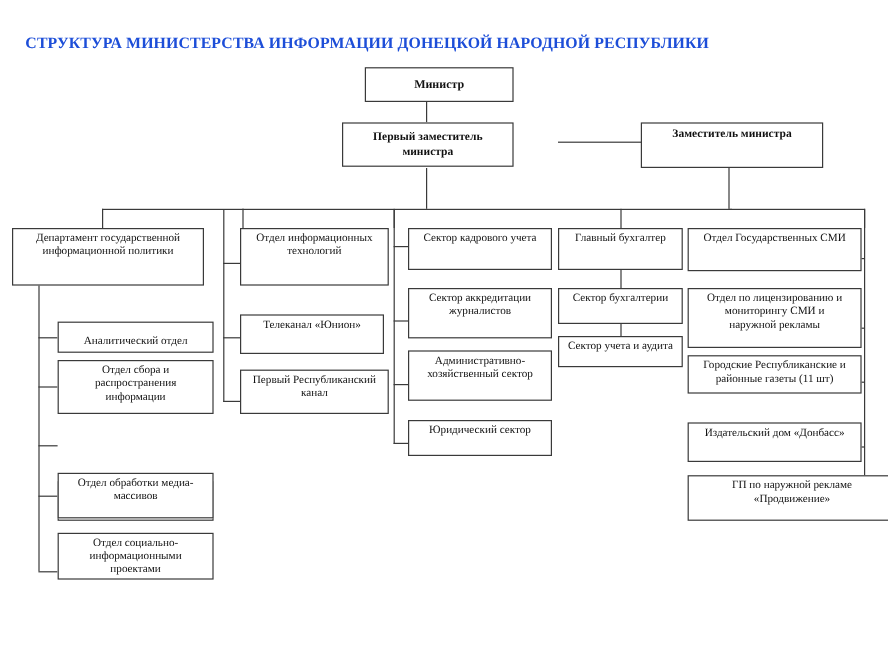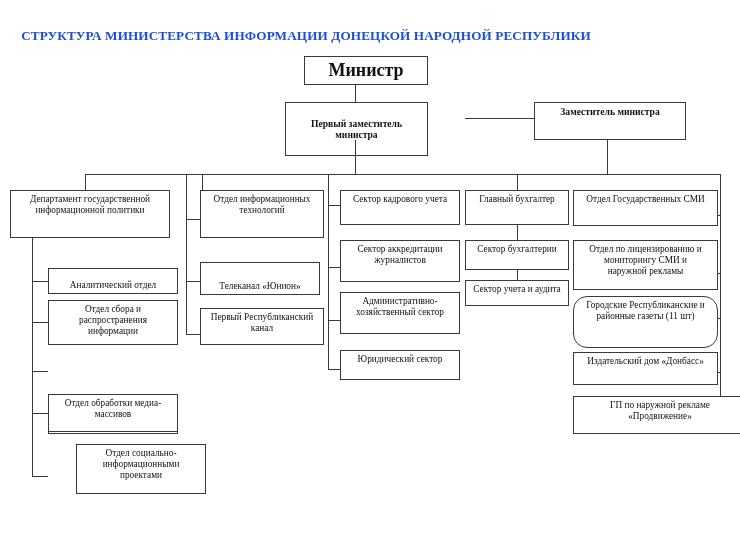--- a/index.html
+++ b/index.html
@@ -34,21 +34,21 @@
     line-height:1.18;
     padding:3px 4px 2px 4px;
     font-size:9.3px;
     color:#111;
   }
   .box.mid{align-items:center;padding-top:2px;}
   .box span{display:block;width:100%;}
 
   .minister{
     font-weight:bold;
-    font-size:18px;
+    font-size:10px;
     align-items:center;
     padding:0;
   }
   .deputy{
     font-weight:bold;
     font-size:9.6px;
   }
 
   .ln{position:absolute;background:#3a3a3a;}
   .h{height:1px;}
@@ -60,21 +60,21 @@
 <div id="chart">
 
   <div class="title">СТРУКТУРА МИНИСТЕРСТВА ИНФОРМАЦИИ ДОНЕЦКОЙ НАРОДНОЙ РЕСПУБЛИКИ</div>
 
   <div class="box minister" style="left:304px;top:56px;width:124px;height:29px;">
     <span>Министр</span>
   </div>
 
   <div class="ln v" style="left:355px;top:85px;height:17px;"></div>
 
-  <div class="box deputy mid" style="left:285px;top:102px;width:143px;height:54px;">
+  <div class="box deputy mid" style="left:285px;top:102px;width:143px;height:37px;">
     <span>
       <span>Первый заместитель</span>
       <span>министра</span>
     </span>
   </div>
 
   <div class="box deputy" style="left:534px;top:102px;width:152px;height:38px;">
     <span>Заместитель министра</span>
   </div>
 
@@ -127,40 +127,40 @@
 
   <div class="ln h" style="left:32px;top:413px;width:16px;"></div>
   <div class="box" style="left:48px;top:394px;width:130px;height:38px;">
     <span>
       <span>Отдел обработки медиа-</span>
       <span>массивов</span>
     </span>
   </div>
 
   <div class="ln h" style="left:32px;top:476px;width:16px;"></div>
-  <div class="box" style="left:48px;top:444px;width:130px;height:50px;margin-left:28px;">
+  <div class="box" style="left:48px;top:444px;width:130px;height:39px;">
     <span>
       <span>Отдел социально-</span>
       <span>информационными</span>
       <span>проектами</span>
     </span>
   </div>
 
   <div class="ln v" style="left:186px;top:175px;height:160px;"></div>
 
   <div class="ln h" style="left:186px;top:219px;width:14px;"></div>
   <div class="box" style="left:200px;top:190px;width:124px;height:48px;">
     <span>
       <span>Отдел информационных</span>
       <span>технологий</span>
     </span>
   </div>
 
   <div class="ln h" style="left:186px;top:281px;width:14px;"></div>
-  <div class="box" style="left:200px;top:262px;width:120px;height:33px;align-items:flex-end;">
+  <div class="box" style="left:200px;top:262px;width:120px;height:33px;">
     <span>Телеканал «Юнион»</span>
   </div>
 
   <div class="ln h" style="left:186px;top:334px;width:14px;"></div>
   <div class="box" style="left:200px;top:308px;width:124px;height:37px;">
     <span>
       <span>Первый Республиканский</span>
       <span>канал</span>
     </span>
   </div>
@@ -219,21 +219,21 @@
   <div class="ln h" style="left:708px;top:273px;width:12px;"></div>
   <div class="box" style="left:573px;top:240px;width:145px;height:50px;">
     <span>
       <span>Отдел по лицензированию и</span>
       <span>мониторингу СМИ и</span>
       <span>наружной рекламы</span>
     </span>
   </div>
 
   <div class="ln h" style="left:708px;top:318px;width:12px;"></div>
-  <div class="box" style="left:573px;top:296px;width:145px;height:52px;border-radius:14px;">
+  <div class="box" style="left:573px;top:296px;width:145px;height:32px;">
     <span>
       <span>Городские Республиканские и</span>
       <span>районные газеты (11 шт)</span>
     </span>
   </div>
 
   <div class="ln h" style="left:708px;top:372px;width:12px;"></div>
   <div class="box" style="left:573px;top:352px;width:145px;height:33px;">
     <span>Издательский дом «Донбасс»</span>
   </div>

